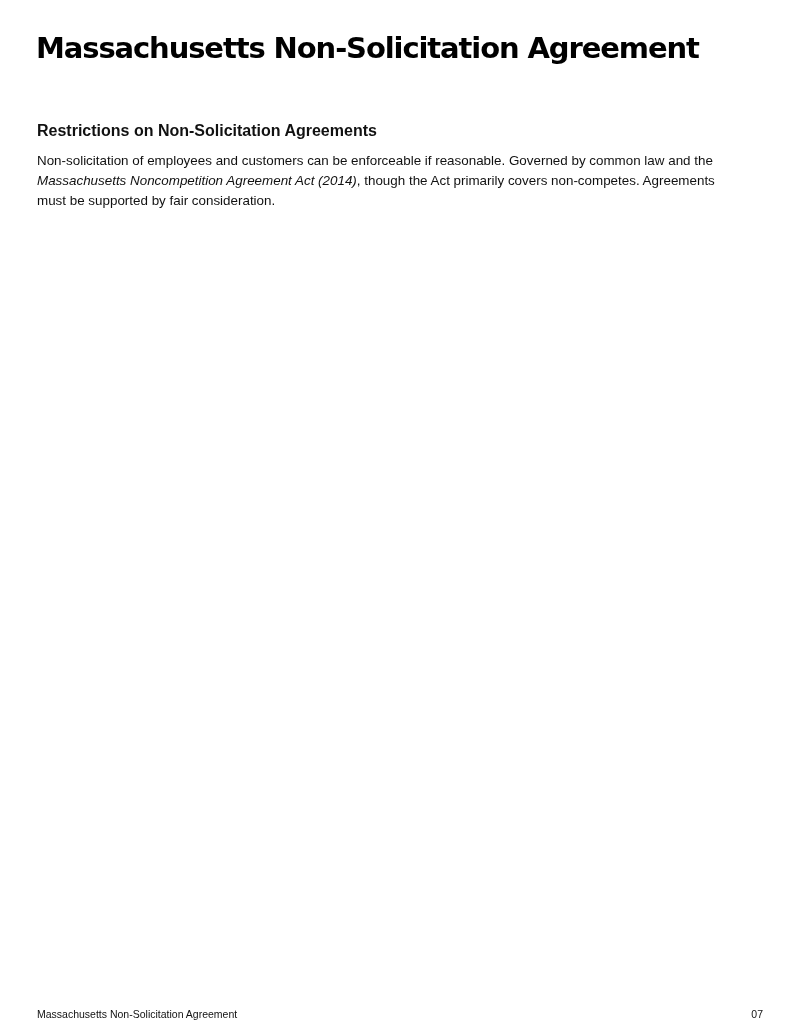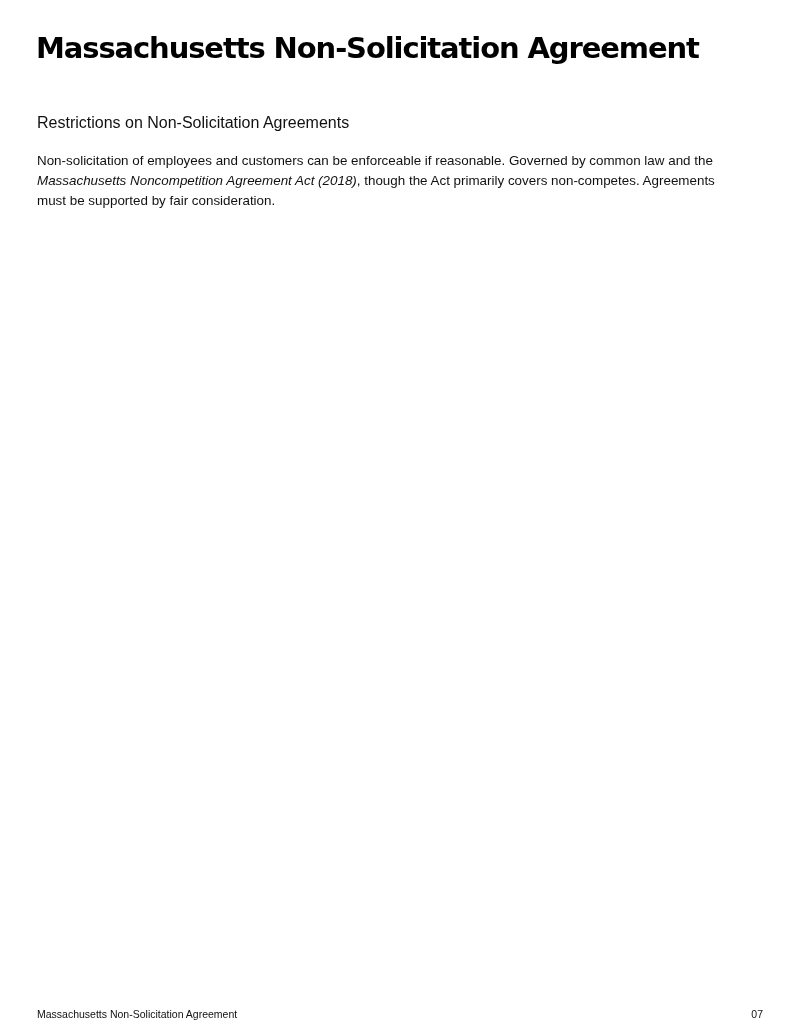--- a/index.html
+++ b/index.html
@@ -24,24 +24,24 @@
       font-weight: 700;
       font-size: 29px;
       letter-spacing: -1.1px;
       line-height: 48px;
       color: #000;
       white-space: nowrap;
     }
     .section-heading {
       position: absolute;
       left: 37px;
-      top: 113px;
+      top: 121px;
       margin: 0;
       font-family: "Liberation Sans", sans-serif;
-      font-weight: 400;
+      font-weight: 700;
       font-size: 16px;
       line-height: 20px;
       color: #111;
     }
     .body-paragraph {
       position: absolute;
       left: 37px;
       top: 151px;
       width: 690px;
       margin: 0;
@@ -66,18 +66,18 @@
       color: #111;
     }
   </style>
 </head>
 <body>
 
 <h1 class="page-title">Massachusetts Non-Solicitation Agreement</h1>
 
 <h2 class="section-heading">Restrictions on Non-Solicitation Agreements</h2>
 
-<p class="body-paragraph"><span>Non-solicitation of employees and customers can be enforceable if reasonable. Governed by common law and the </span><em>Massachusetts Noncompetition Agreement Act (2018)</em><span>, though the Act primarily covers non-competes. Agreements must be supported by fair consideration.</span></p>
+<p class="body-paragraph"><span>Non-solicitation of employees and customers can be enforceable if reasonable. Governed by common law and the </span><em>Massachusetts Noncompetition Agreement Act (2014)</em><span>, though the Act primarily covers non-competes. Agreements must be supported by fair consideration.</span></p>
 
 <div class="footer">
   <span>Massachusetts Non-Solicitation Agreement</span>
   <span>07</span>
 </div>
 
 </body></html>

